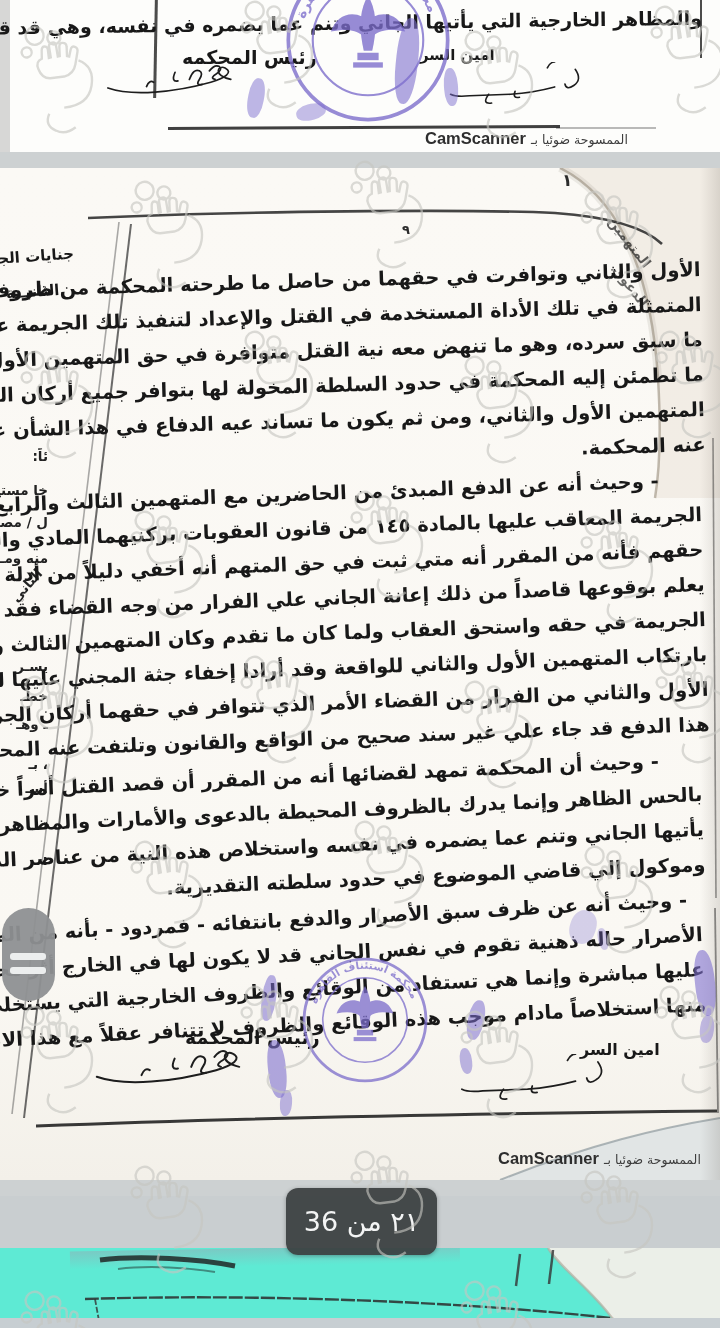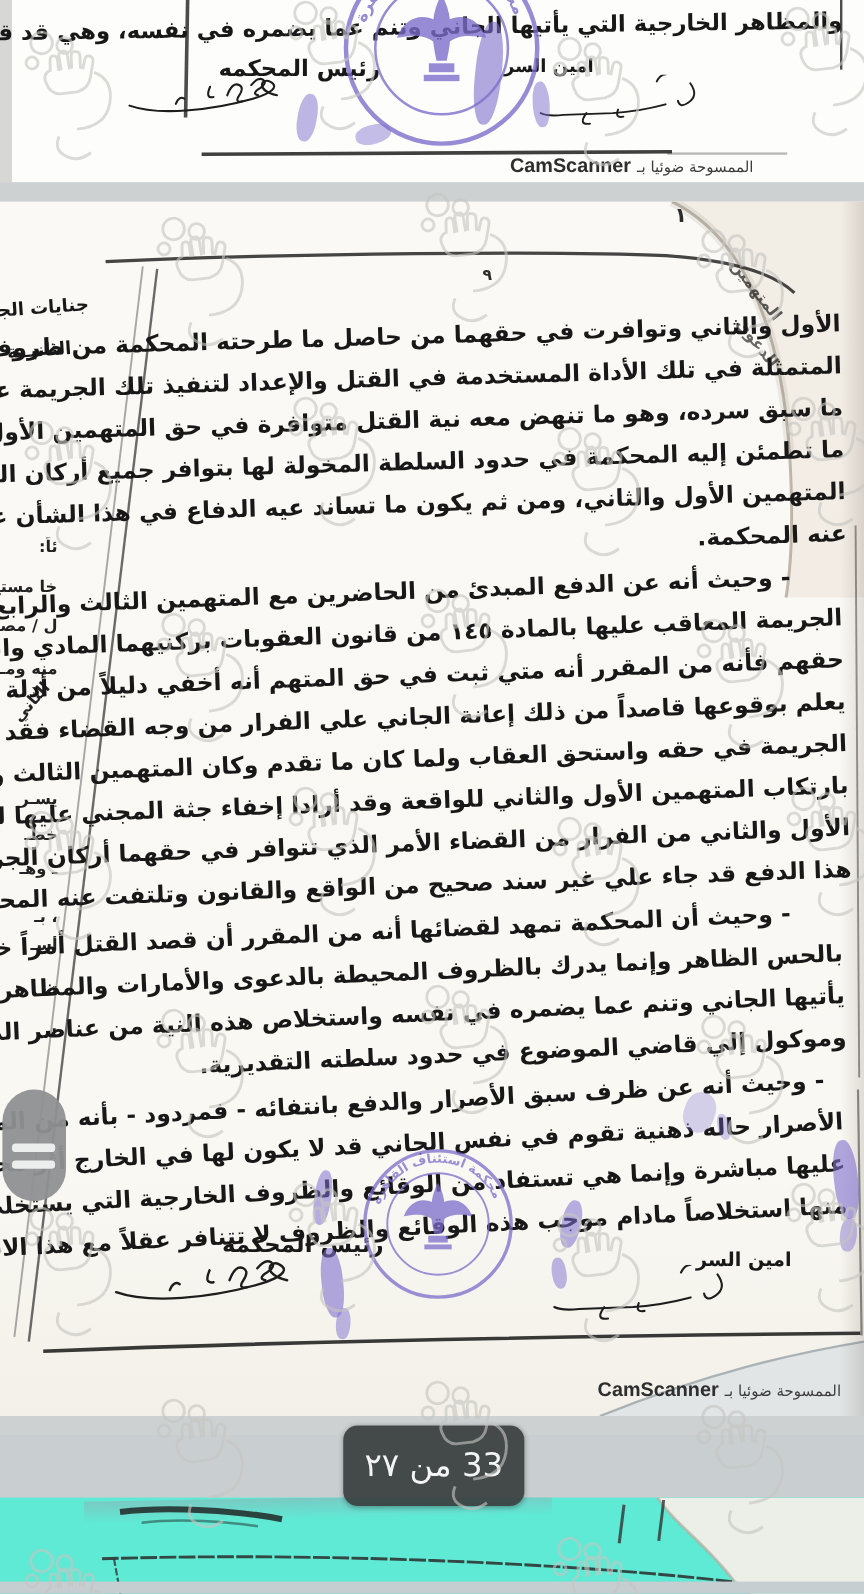--- a/index.html
+++ b/index.html
@@ -249,21 +249,21 @@
 </div>
 
 <div id="bottombar"></div>
 
 <div id="handle">
   <div class="bar" style="top:45px"></div>
   <div class="bar" style="top:59px"></div>
 </div>
 
 <div id="pill">
-  <span class="ar" dir="rtl" style="font-weight:400;color:#f3f4f4">33 من ٢٧</span>
+  <span class="ar" dir="rtl" style="font-weight:400;color:#f3f4f4">٢١ من 36</span>
 </div>
 
 <div id="wmlayer">
   <div class="wm" style="left:20px;top:15px;transform:rotate(-15deg)"><svg width="100" height="120">
         <use href="#wm"></use>
       </svg></div>
   <div class="wm" style="left:240px;top:-10px;transform:rotate(-15deg)"><svg width="100" height="120">
         <use href="#wm"></use>
       </svg></div>
   <div class="wm" style="left:460px;top:20px;transform:rotate(-15deg)"><svg width="100" height="120">

